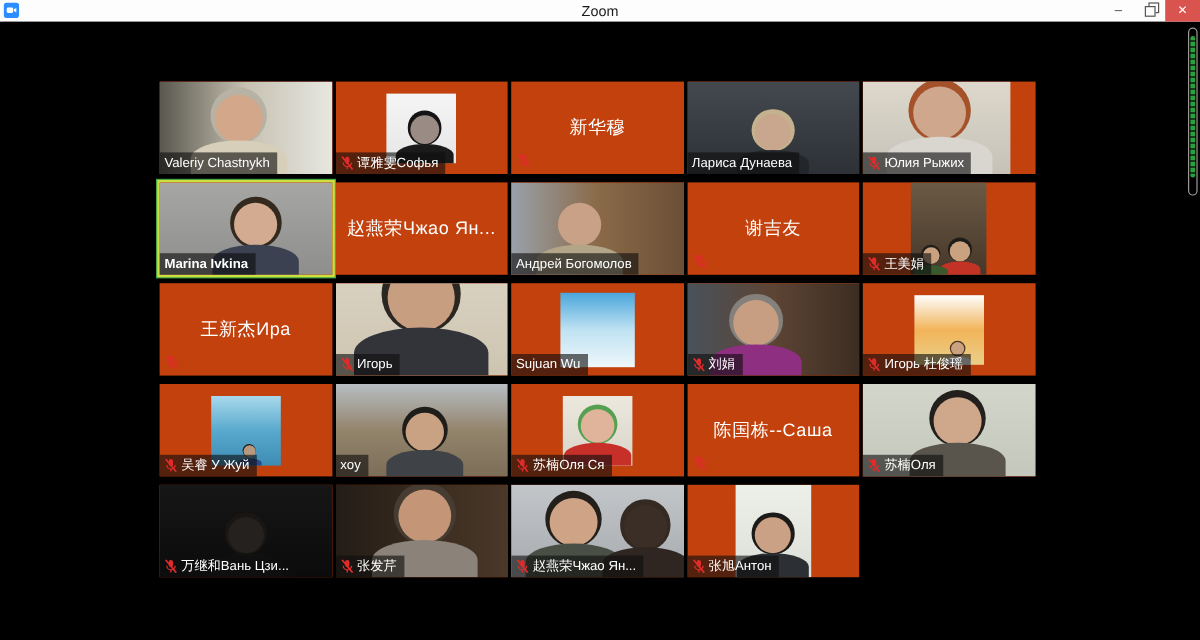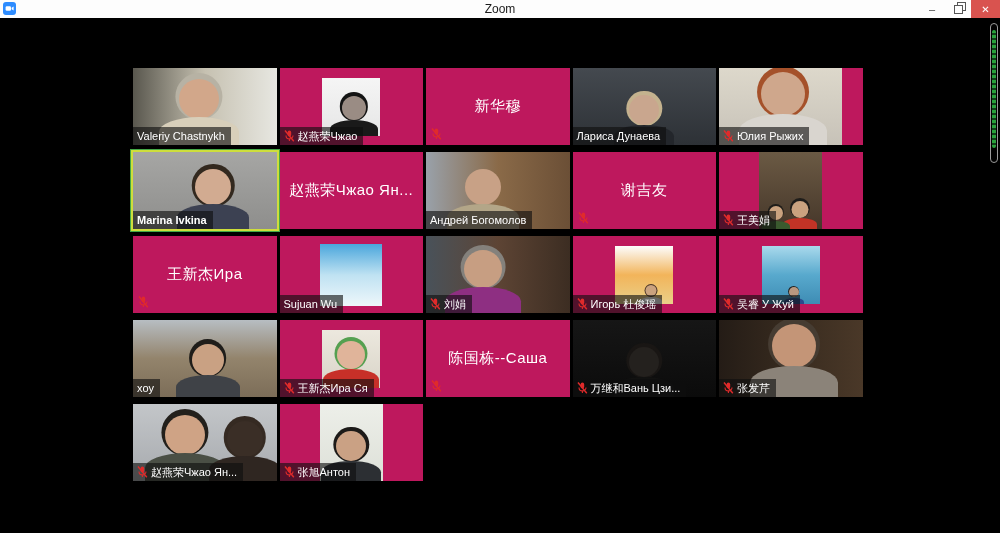--- a/index.html
+++ b/index.html
@@ -34,21 +34,21 @@
     content:"";position:absolute;left:2px;top:-4px;width:7px;height:7px;
     border:1px solid #555;z-index:-1;
   }
   
   .main{position:absolute;left:0;top:18px;width:1000px;height:515px;background:#000;}
   .grid{
     position:absolute;left:133px;top:50px;
     display:grid;grid-template-columns:repeat(5,143.5px);grid-auto-rows:77px;
     column-gap:3px;row-gap:7px;
   }
-  .tile{position:relative;background:#be185d;overflow:hidden;}
+  .tile{position:relative;background:#c2410c;overflow:hidden;}
   .tile.active{box-shadow:0 0 0 2px #cede3c,0 0 0 3px #44a846;z-index:2;font-weight:bold;}
   .media{position:absolute;inset:0;overflow:hidden;}
   .media.portrait{left:28%;right:28%;}
   .media.leftcrop{right:14%;}
   .photo{position:absolute;left:50%;top:50%;transform:translate(-50%,-50%);
          width:60px;height:60px;overflow:hidden;}
   .person{position:absolute;bottom:0;transform:translateX(-50%);}
   .center-name{
     position:absolute;inset:0;display:flex;align-items:center;justify-content:center;
     color:#fff;font-size:15px;letter-spacing:.5px;white-space:nowrap;
@@ -114,21 +114,21 @@
     <div style="position:absolute;left:50%;bottom:-2px;transform:translateX(-50%);width:48px;height:18px;border-radius:50% 50% 0 0;background:#1a1a1a"></div>
   </div>
         </div>
         <div class="name-chip">
           <svg class="mic-svg" width="11" height="12" viewBox="0 0 11 12">
     <rect x="3.6" y="0.6" width="3.6" height="6" rx="1.8" fill="#e02b2b"></rect>
     <path d="M2 5.4 a3.5 3.5 0 0 0 7 0" stroke="#e02b2b" stroke-width="1.1" fill="none"></path>
     <line x1="5.4" y1="9" x2="5.4" y2="11" stroke="#e02b2b" stroke-width="1.1"></line>
     <line x1="1" y1="0.5" x2="9.8" y2="11.2" stroke="#e02b2b" stroke-width="1.4"></line>
   </svg>
-          <span>赵燕荣Чжао</span>
+          <span>谭雅雯Софья</span>
         </div>
       </div>
       <div class="tile">
         <div class="center-name">新华穆</div>
         <span class="mic-standalone">
           <svg class="mic-svg" width="11" height="12" viewBox="0 0 11 12">
     <rect x="3.6" y="0.6" width="3.6" height="6" rx="1.8" fill="#e02b2b"></rect>
     <path d="M2 5.4 a3.5 3.5 0 0 0 7 0" stroke="#e02b2b" stroke-width="1.1" fill="none"></path>
     <line x1="5.4" y1="9" x2="5.4" y2="11" stroke="#e02b2b" stroke-width="1.1"></line>
     <line x1="1" y1="0.5" x2="9.8" y2="11.2" stroke="#e02b2b" stroke-width="1.4"></line>
@@ -231,20 +231,38 @@
         <span class="mic-standalone">
           <svg class="mic-svg" width="11" height="12" viewBox="0 0 11 12">
     <rect x="3.6" y="0.6" width="3.6" height="6" rx="1.8" fill="#e02b2b"></rect>
     <path d="M2 5.4 a3.5 3.5 0 0 0 7 0" stroke="#e02b2b" stroke-width="1.1" fill="none"></path>
     <line x1="5.4" y1="9" x2="5.4" y2="11" stroke="#e02b2b" stroke-width="1.1"></line>
     <line x1="1" y1="0.5" x2="9.8" y2="11.2" stroke="#e02b2b" stroke-width="1.4"></line>
   </svg>
         </span>
       </div>
       <div class="tile">
+        <div class="media" style="background:linear-gradient(180deg,#d9d1c0,#cdc4b0)">
+          <div class="person" style="left:50%;width:112px;height:100.8px">
+    <div style="position:absolute;left:50%;top:0;transform:translateX(-50%);width:66.08px;height:66.08px;border-radius:50%;background:#2a2622"></div>
+    <div style="position:absolute;left:50%;top:7.840000000000001px;transform:translateX(-50%);width:56px;height:56px;border-radius:50%;background:#c89e80"></div>
+    <div style="position:absolute;left:50%;bottom:-2px;transform:translateX(-50%);width:112px;height:42px;border-radius:50% 50% 0 0;background:#32343a"></div>
+  </div>
+        </div>
+        <div class="name-chip">
+          <svg class="mic-svg" width="11" height="12" viewBox="0 0 11 12">
+    <rect x="3.6" y="0.6" width="3.6" height="6" rx="1.8" fill="#e02b2b"></rect>
+    <path d="M2 5.4 a3.5 3.5 0 0 0 7 0" stroke="#e02b2b" stroke-width="1.1" fill="none"></path>
+    <line x1="5.4" y1="9" x2="5.4" y2="11" stroke="#e02b2b" stroke-width="1.1"></line>
+    <line x1="1" y1="0.5" x2="9.8" y2="11.2" stroke="#e02b2b" stroke-width="1.4"></line>
+  </svg>
+          <span>Игорь</span>
+        </div>
+      </div>
+      <div class="tile">
         <div class="photo" style="background:linear-gradient(180deg,#4aa6dc,#bfe2f2,#eef7fb);width:62px;height:62px"></div>
         <div class="name-chip">
           <span>Sujuan Wu</span>
         </div>
       </div>
       <div class="tile">
         <div class="media" style="background:linear-gradient(90deg,#49525a,#5d4434,#3c2d22)">
           <div class="person" style="left:40%;width:76px;height:68.4px">
     <div style="position:absolute;left:50%;top:0;transform:translateX(-50%);width:44.839999999999996px;height:44.839999999999996px;border-radius:50%;background:#84817c"></div>
     <div style="position:absolute;left:50%;top:5.32px;transform:translateX(-50%);width:38px;height:38px;border-radius:50%;background:#c79e82"></div>
@@ -317,33 +335,51 @@
     <div style="position:absolute;left:50%;bottom:-2px;transform:translateX(-50%);width:56px;height:21px;border-radius:50% 50% 0 0;background:#c73028"></div>
   </div>
         </div>
         <div class="name-chip">
           <svg class="mic-svg" width="11" height="12" viewBox="0 0 11 12">
     <rect x="3.6" y="0.6" width="3.6" height="6" rx="1.8" fill="#e02b2b"></rect>
     <path d="M2 5.4 a3.5 3.5 0 0 0 7 0" stroke="#e02b2b" stroke-width="1.1" fill="none"></path>
     <line x1="5.4" y1="9" x2="5.4" y2="11" stroke="#e02b2b" stroke-width="1.1"></line>
     <line x1="1" y1="0.5" x2="9.8" y2="11.2" stroke="#e02b2b" stroke-width="1.4"></line>
   </svg>
-          <span>王新杰Ира Ся</span>
+          <span>苏楠Оля Ся</span>
         </div>
       </div>
       <div class="tile">
         <div class="center-name">陈国栋--Саша</div>
         <span class="mic-standalone">
           <svg class="mic-svg" width="11" height="12" viewBox="0 0 11 12">
     <rect x="3.6" y="0.6" width="3.6" height="6" rx="1.8" fill="#e02b2b"></rect>
     <path d="M2 5.4 a3.5 3.5 0 0 0 7 0" stroke="#e02b2b" stroke-width="1.1" fill="none"></path>
     <line x1="5.4" y1="9" x2="5.4" y2="11" stroke="#e02b2b" stroke-width="1.1"></line>
     <line x1="1" y1="0.5" x2="9.8" y2="11.2" stroke="#e02b2b" stroke-width="1.4"></line>
   </svg>
         </span>
+      </div>
+      <div class="tile">
+        <div class="media" style="background:linear-gradient(180deg,#d3d7cb,#c4c8bc)">
+          <div class="person" style="left:55%;width:80px;height:72px">
+    <div style="position:absolute;left:50%;top:0;transform:translateX(-50%);width:47.199999999999996px;height:47.199999999999996px;border-radius:50%;background:#221f1c"></div>
+    <div style="position:absolute;left:50%;top:5.6000000000000005px;transform:translateX(-50%);width:40px;height:40px;border-radius:50%;background:#cfa88c"></div>
+    <div style="position:absolute;left:50%;bottom:-2px;transform:translateX(-50%);width:80px;height:30px;border-radius:50% 50% 0 0;background:#59554d"></div>
+  </div>
+        </div>
+        <div class="name-chip">
+          <svg class="mic-svg" width="11" height="12" viewBox="0 0 11 12">
+    <rect x="3.6" y="0.6" width="3.6" height="6" rx="1.8" fill="#e02b2b"></rect>
+    <path d="M2 5.4 a3.5 3.5 0 0 0 7 0" stroke="#e02b2b" stroke-width="1.1" fill="none"></path>
+    <line x1="5.4" y1="9" x2="5.4" y2="11" stroke="#e02b2b" stroke-width="1.1"></line>
+    <line x1="1" y1="0.5" x2="9.8" y2="11.2" stroke="#e02b2b" stroke-width="1.4"></line>
+  </svg>
+          <span>苏楠Оля</span>
+        </div>
       </div>
       <div class="tile">
         <div class="media" style="background:linear-gradient(180deg,#161616,#0b0b0b)">
           <div class="person" style="left:50%;width:60px;height:54px">
     <div style="position:absolute;left:50%;top:0;transform:translateX(-50%);width:35.4px;height:35.4px;border-radius:50%;background:#191614"></div>
     <div style="position:absolute;left:50%;top:4.2px;transform:translateX(-50%);width:30px;height:30px;border-radius:50%;background:#24211e"></div>
     <div style="position:absolute;left:50%;bottom:-2px;transform:translateX(-50%);width:60px;height:22.5px;border-radius:50% 50% 0 0;background:#121211"></div>
   </div>
         </div>
         <div class="name-chip">

